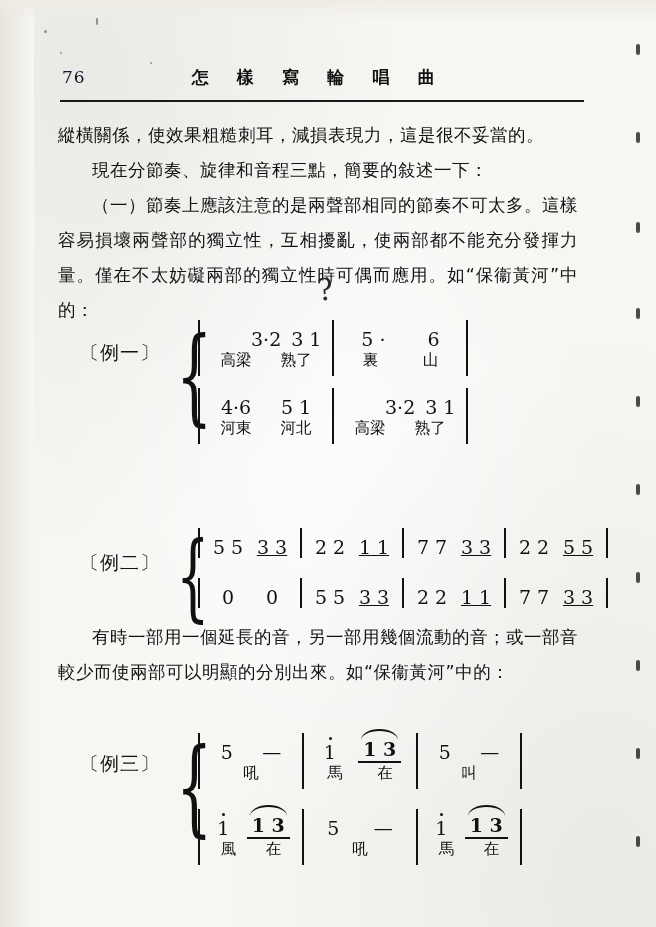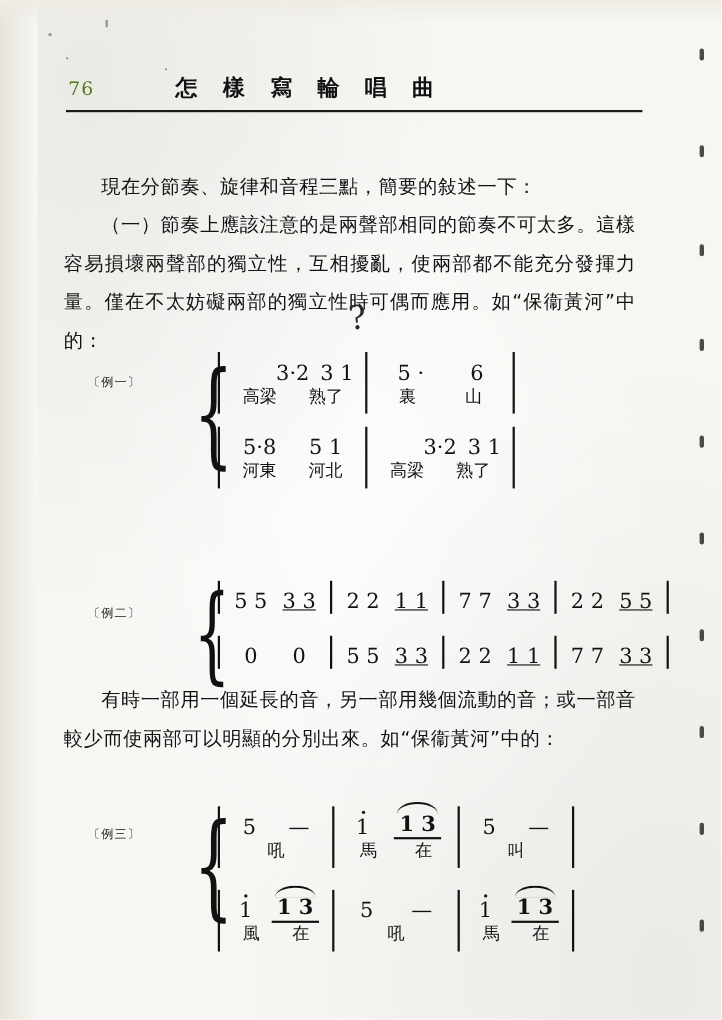--- a/index.html
+++ b/index.html
@@ -78,26 +78,26 @@
     top: 66px;
     left: 10px;
     width: 500px;
     display: flex;
     align-items: baseline;
   }
   .page-num {
     font-family: "DejaVu Serif", serif;
     font-size: 17px;
     letter-spacing: 1px;
-    color: #4d7c0f;
+    color: #0f172a;
   }
   .head-title {
-    margin-left: 74px;
-    font-family: Liberation Serif, serif;
-    font-size: 20px;
+    margin-left: 106px;
+    font-family: Liberation Mono, monospace;
+    font-size: 17px;
     font-weight: bold;
     letter-spacing: 9px;
     color: #111;
   }
   .rule {
     position: absolute;
     left: 8px;
     top: 100px;
     width: 524px;
     height: 2px;
@@ -124,21 +124,21 @@
     left: 6px;
     width: 520px;
     font-family: "DejaVu Serif", serif;
     color: #111;
   }
   .ex-label {
     position: absolute;
     left: 22px;
     top: 22px;
     font-family: "DejaVu Sans", sans-serif;
-    font-size: 11px;
+    font-size: 19px;
     letter-spacing: 1px;
     white-space: nowrap;
   }
   .brace {
     position: absolute;
     left: 118px;
     top: 6px;
     font-size: 78px;
     line-height: 78px;
     font-family: "DejaVu Serif", serif;
@@ -250,20 +250,21 @@
   <div class="speck" style="left:150px;top:62px;width:2px;height:2px;"></div>
 
   <div class="content">
 
     <div class="header">
       <div class="page-num">76</div>
       <div class="head-title">怎 樣 寫 輪 唱 曲</div>
     </div>
     <div class="rule"></div>
 
+    <div class="para" style="top:118px;">縱橫關係，使效果粗糙刺耳，減損表現力，這是很不妥當的。</div>
     <div class="para indent1" style="top:188px;">（一）節奏上應該注意的是兩聲部相同的節奏不可太多。這樣容易損壞兩聲部的獨立性，互相擾亂，使兩部都不能充分發揮力量。僅在不太妨礙兩部的獨立性時可偶而應用。如“保衞黃河”中的：</div>
     <div class="para indent1" style="top:153px;">現在分節奏、旋律和音程三點，簡要的敍述一下：</div>
 
     <div class="pen-mark" style="left:265px; top:272px;">?</div>
 
     <div class="example" style="top:318px; height:130px;">
       <div class="ex-label">〔例一〕</div>
       <div class="brace tall">{</div>
 
       <div class="staff" style="top:2px;">
@@ -285,21 +286,21 @@
           <div class="row lyr">
             <span class="lyric">裏</span>
             <span class="lyric">山</span>
           </div>
         </div>
       </div>
 
       <div class="staff" style="top:70px;">
         <div class="measure" style="min-width:120px">
           <div class="row">
-            <span class="note">5·8</span>
+            <span class="note">4·6</span>
             <span class="note">5 1</span>
           </div>
           <div class="row lyr">
             <span class="lyric">河東</span>
             <span class="lyric">河北</span>
           </div>
         </div>
         <div class="measure" style="min-width:120px">
           <div class="row">
             <span class="note dbl-dot">3·2</span>

